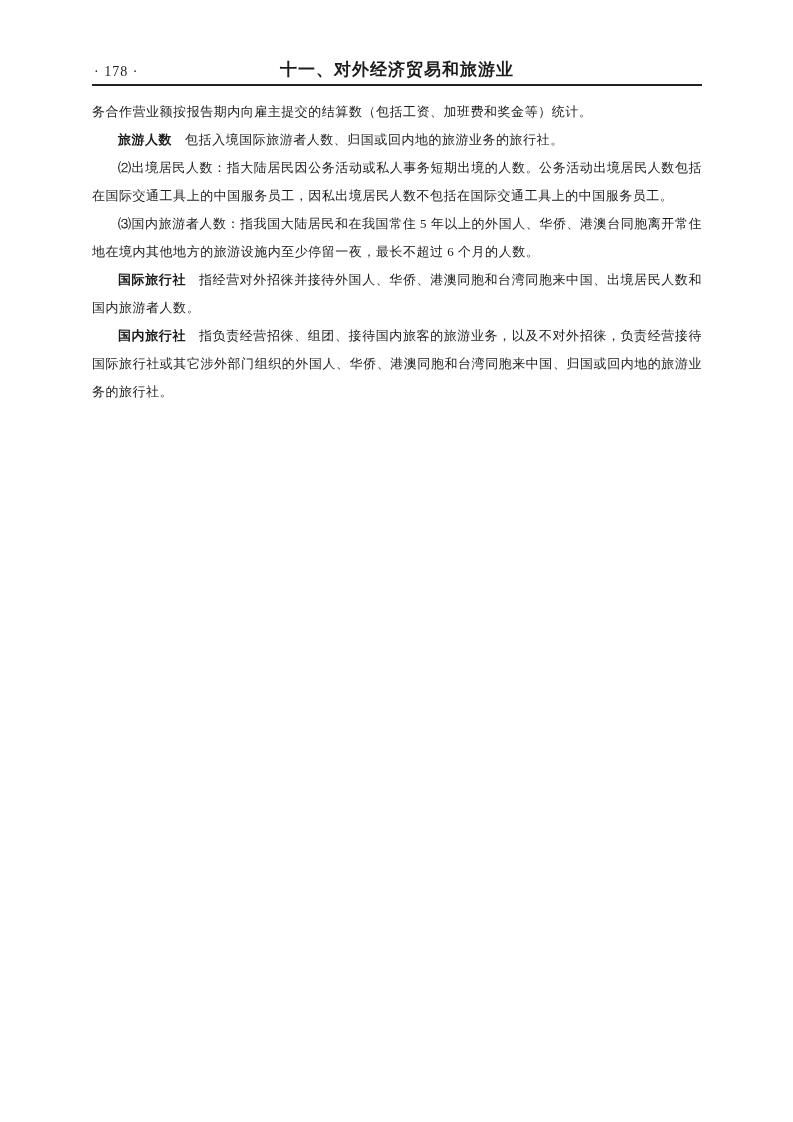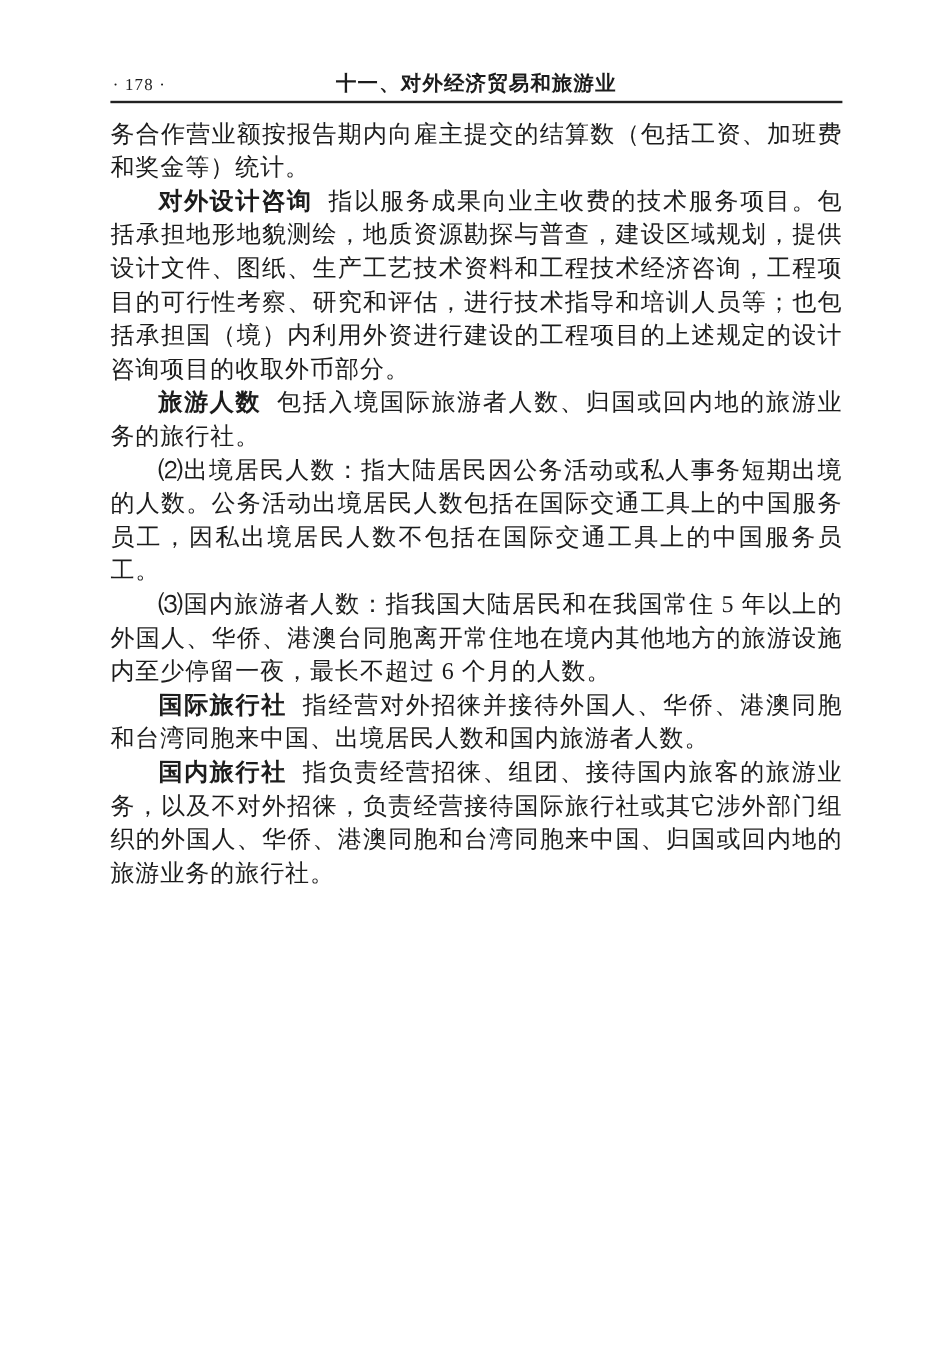--- a/index.html
+++ b/index.html
@@ -36,21 +36,21 @@
     left: 0;
     right: 0;
     bottom: 3px;
     text-align: center;
     font-weight: bold;
     font-size: 17px;
     letter-spacing: 1px;
   }
   .body-text {
     margin-top: 12px;
-    font-size: 20px;
+    font-size: 13px;
     line-height: 28px;
     letter-spacing: 0.04em;
     text-align: justify;
   }
   .para { text-indent: 2em; }
   .para.no-indent { text-indent: 0; }
   .term {
     font-weight: bold;
     margin-right: 13px;
   }
@@ -60,21 +60,20 @@
 
 <div class="page">
   <div class="content">
     <div class="header">
       <span class="pagenum">· 178 ·</span>
       <span class="chapter">十一、对外经济贸易和旅游业</span>
     </div>
     <div class="body-text" id="paragraphs">
   <p class="para no-indent"><span>务合作营业额按报告期内向雇主提交的结算数（包括工资、加班费和奖金等）统计。</span></p>
 
-  <p class="para"><b class="term">对外设计咨询</b><span>指以服务成果向业主收费的技术服务项目。包括承担地形地貌测绘，地质资源勘探与普查，建设区域规划，提供设计文件、图纸、生产工艺技术资料和工程技术经济咨询，工程项目的可行性考察、研究和评估，进行技术指导和培训人员等；也包括承担国（境）内利用外资进行建设的工程项目的上述规定的设计咨询项目的收取外币部分。</span></p>
 
   <p class="para"><b class="term">旅游人数</b><span>包括入境国际旅游者人数、归国或回内地的旅游业务的旅行社。</span></p>
 
 
   <p class="para"><span>⑵出境居民人数：指大陆居民因公务活动或私人事务短期出境的人数。公务活动出境居民人数包括在国际交通工具上的中国服务员工，因私出境居民人数不包括在国际交通工具上的中国服务员工。</span></p>
 
   <p class="para"><span>⑶国内旅游者人数：指我国大陆居民和在我国常住 5 年以上的外国人、华侨、港澳台同胞离开常住地在境内其他地方的旅游设施内至少停留一夜，最长不超过 6 个月的人数。</span></p>
 
 
   <p class="para"><b class="term">国际旅行社</b><span>指经营对外招徕并接待外国人、华侨、港澳同胞和台湾同胞来中国、出境居民人数和国内旅游者人数。</span></p>

